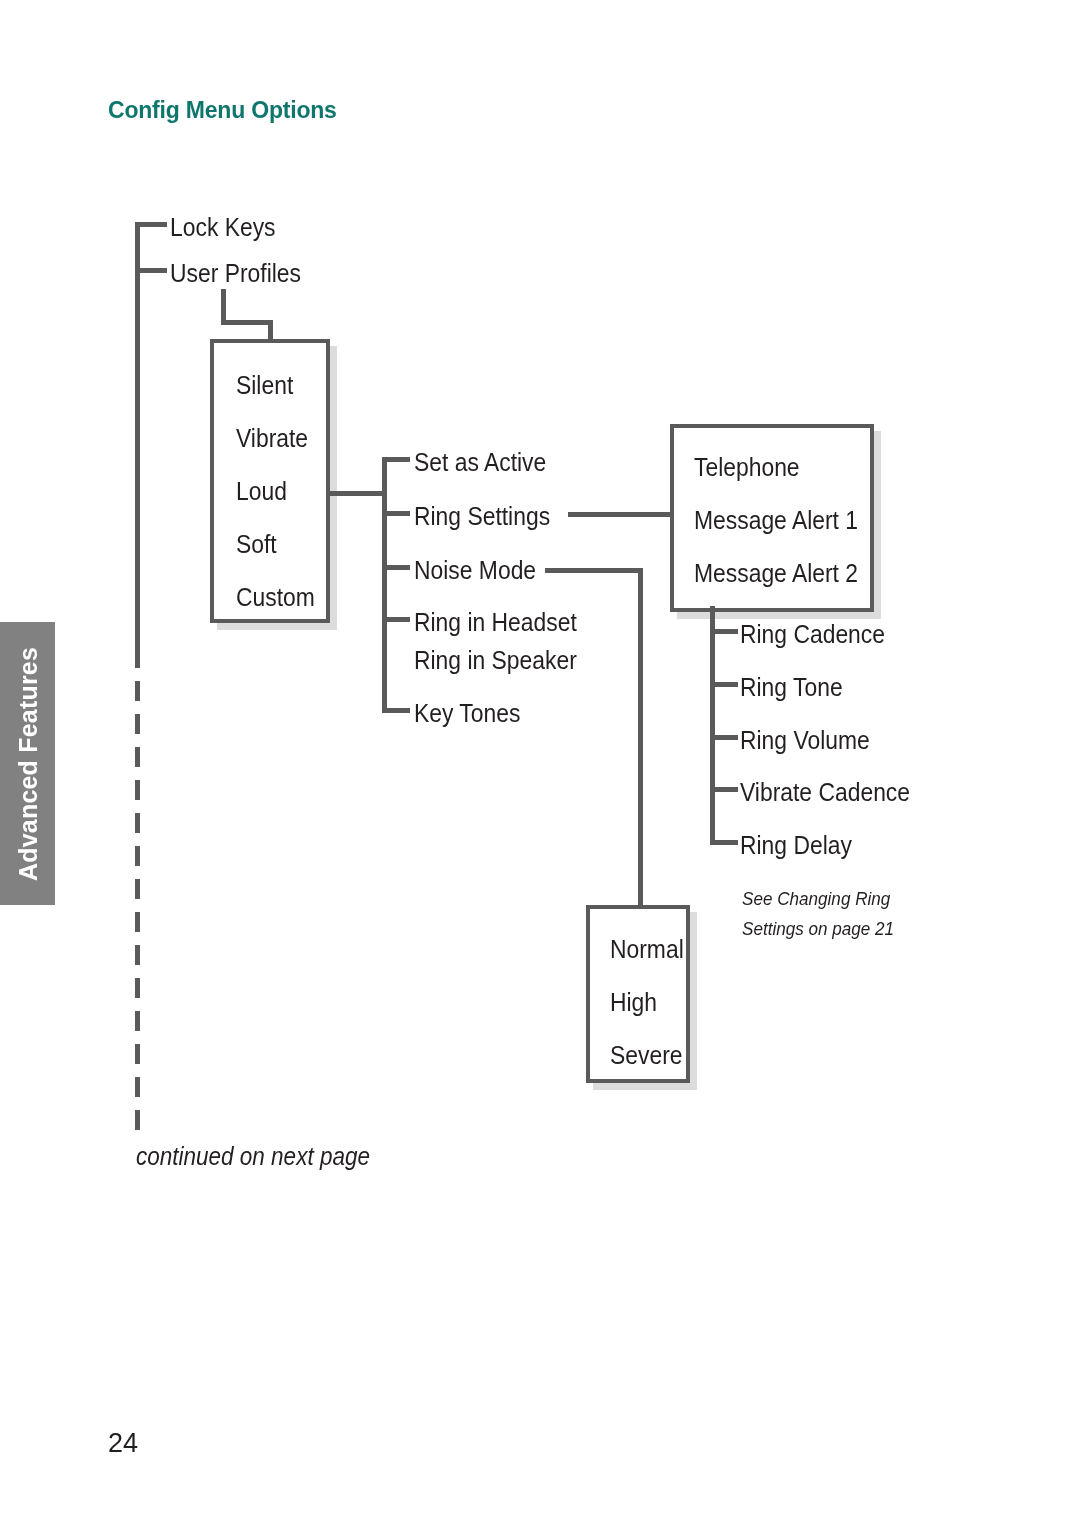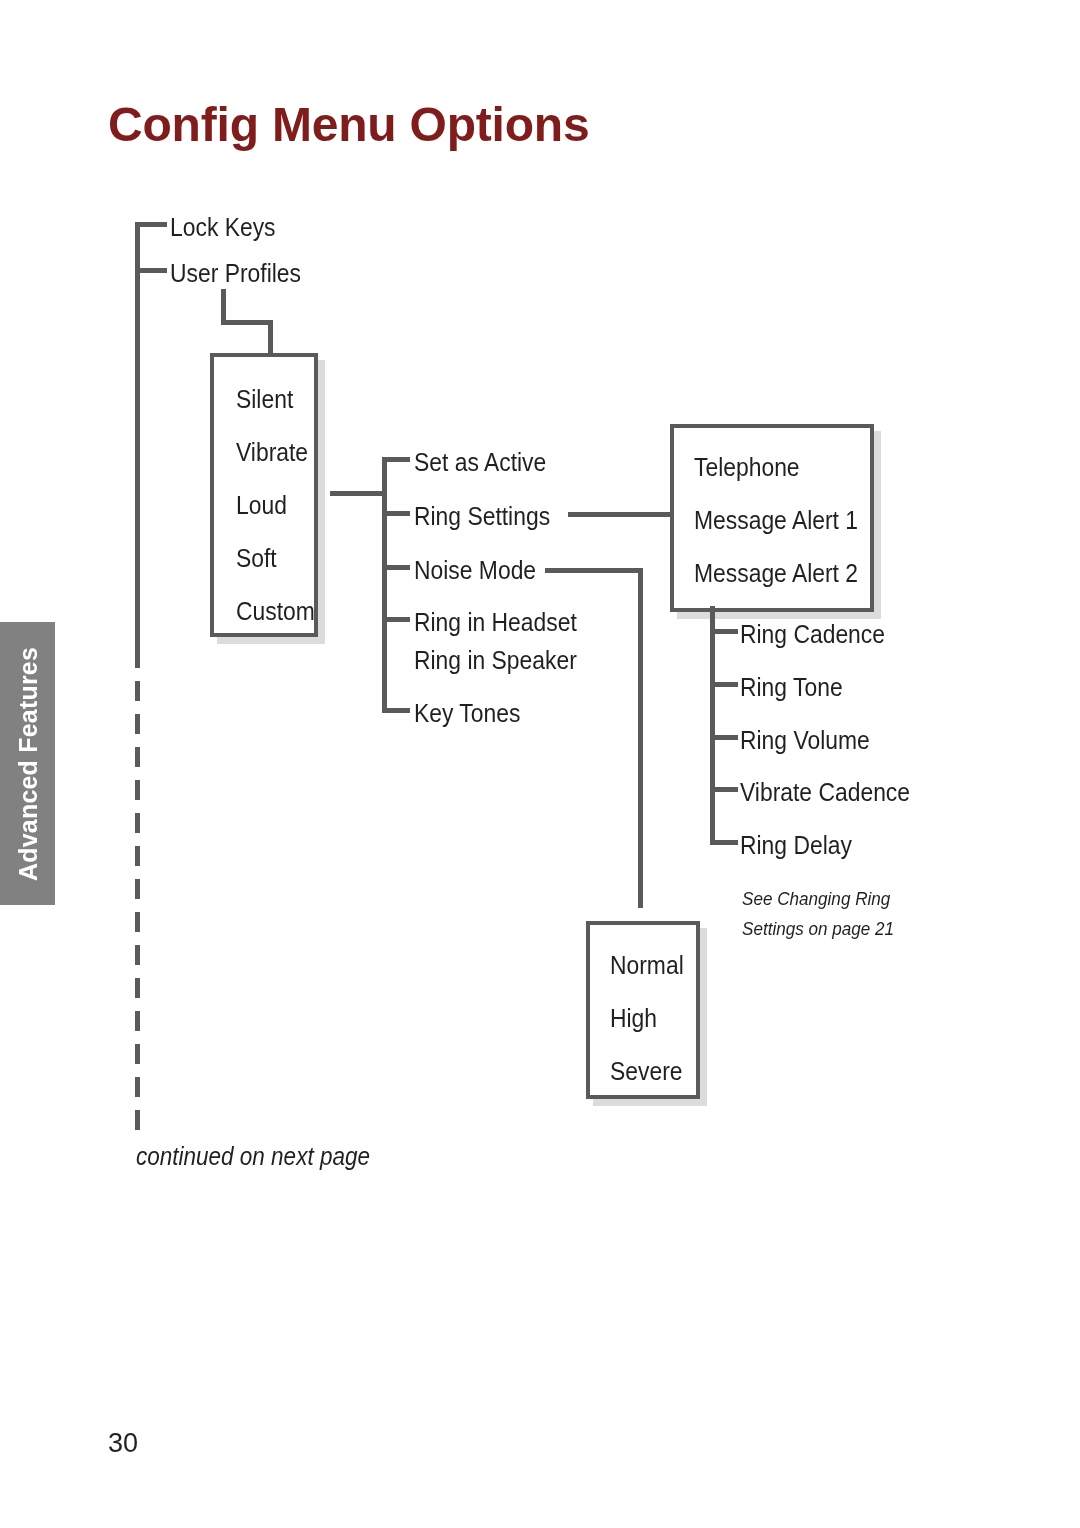--- a/index.html
+++ b/index.html
@@ -21,24 +21,24 @@
     inset: 0;
     width: 1080px;
     height: 1528px;
   }
 
   
   .page-title {
     position: absolute;
     left: 108px;
     top: 97px;
-    font-size: 48px;
+    font-size: 23px;
     font-weight: bold;
     letter-spacing: -0.2px;
-    color: #7f1d1d;
+    color: #0f766e;
     white-space: nowrap;
   }
 
   
   .side-tab {
     position: absolute;
     left: 0px;
     top: 622px;
     width: 55px;
     height: 283px;
@@ -160,21 +160,21 @@
   <div class="ln ln-h" style="left:135px; top:222px; width:32px;"></div>
   <div class="ln ln-h" style="left:135px; top:268px; width:32px;"></div>
 
   <div class="node" style="left:170px; top:214px;">Lock Keys</div>
   <div class="node" style="left:170px; top:260px;">User Profiles</div>
 
   <div class="ln ln-v" style="left:221px; top:289px; height:36px;"></div>
   <div class="ln ln-h" style="left:221px; top:320px; width:52px;"></div>
   <div class="ln ln-v" style="left:268px; top:320px; height:36px;"></div>
 
-  <div class="box" style="left:210px; top:353px; width:108px; height:284px;">
+  <div class="box" style="left:210px; top:339px; width:120px; height:284px;">
     <div class="box-item" style="left:22px; top:29px;">Silent</div>
     <div class="box-item" style="left:22px; top:82px;">Vibrate</div>
     <div class="box-item" style="left:22px; top:135px;">Loud</div>
     <div class="box-item" style="left:22px; top:188px;">Soft</div>
     <div class="box-item" style="left:22px; top:241px;">Custom</div>
   </div>
 
   <div class="ln ln-h" style="left:330px; top:491px; width:55px;"></div>
 
   <div class="ln ln-v" style="left:382px; top:457px; height:254px;"></div>
@@ -213,23 +213,23 @@
 
   <div class="node" style="left:740px; top:621px;">Ring Cadence</div>
   <div class="node" style="left:740px; top:674px;">Ring Tone</div>
   <div class="node" style="left:740px; top:727px;">Ring Volume</div>
   <div class="node" style="left:740px; top:779px;">Vibrate Cadence</div>
   <div class="node" style="left:740px; top:832px;">Ring Delay</div>
 
   <div class="note-italic" style="left:742px; top:884px;">See Changing Ring</div>
   <div class="note-italic" style="left:742px; top:914px;">Settings on page 21</div>
 
-  <div class="box" style="left:586px; top:905px; width:114px; height:178px;margin-top:16px;">
+  <div class="box" style="left:586px; top:905px; width:104px; height:178px;">
     <div class="box-item" style="left:20px; top:27px;">Normal</div>
     <div class="box-item" style="left:20px; top:80px;">High</div>
     <div class="box-item" style="left:20px; top:133px;">Severe</div>
   </div>
 
   <div class="continued">continued on next page</div>
 
-  <div class="page-number">30</div>
+  <div class="page-number">24</div>
 
 </div>
 
 </body></html>

